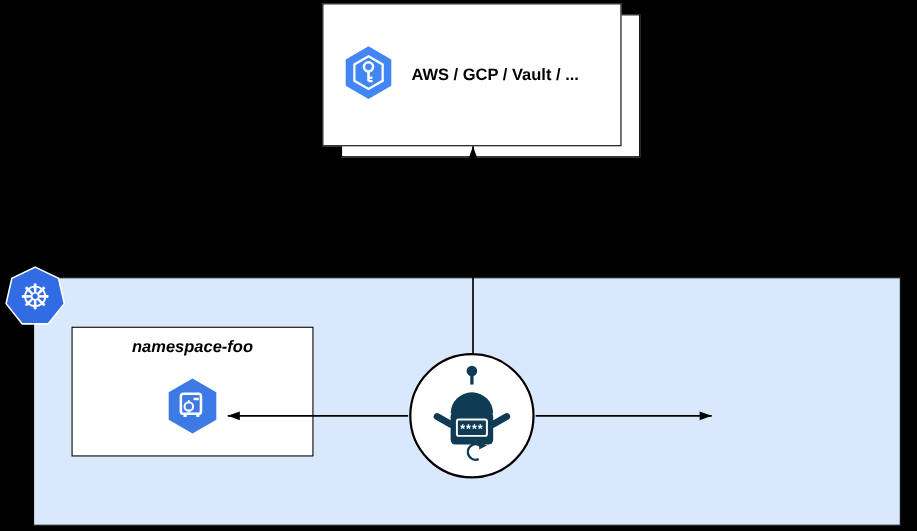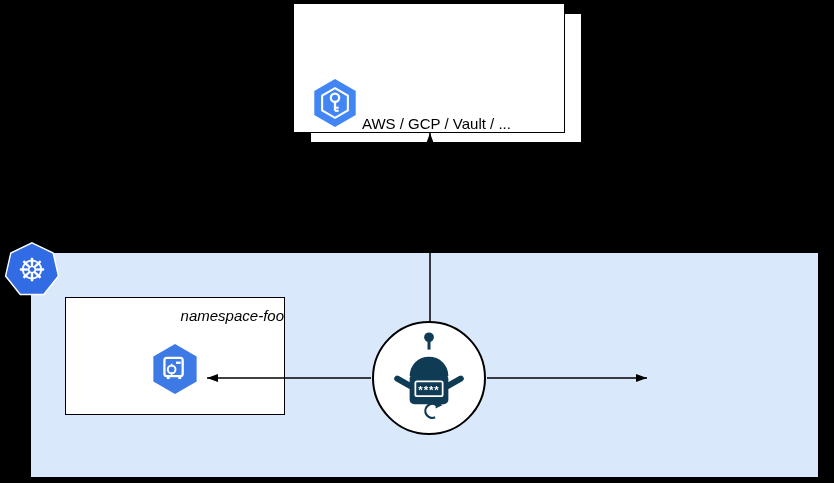--- a/index.html
+++ b/index.html
@@ -5,32 +5,32 @@
   html,body { margin:0; padding:0; background:#000; }
   .canvas {
     position:relative; width:834px; height:483px; background:#000;
     font-family:"Liberation Sans", sans-serif; overflow:hidden; color:#000;
   }
   .box { position:absolute; background:#fff; border:1px solid #000; box-sizing:border-box; }
 
   #provider-shadow { left:310px; top:13px; width:272px; height:130px; }
   #provider-box {
     left:293px; top:3px; width:272px; height:130px;
-    display:flex; align-items:flex-end; gap:4px; padding-left:18px;
+    display:flex; align-items:center; gap:16px; padding-left:18px;font-weight:bold;
   }
   .provider-label { font-size:15px; }
 
   #cluster { left:30px; top:252px; width:789px; height:226px; background:#dae8fc; }
 
   #k8s-logo { position:absolute; left:3px; top:241px; width:58px; height:58px; }
 
   .ns-box { width:220px; height:118px; }
   #ns-foo { left:65px; top:297px; }
   #ns-bar { left:565px; top:297px; }
-  .ns-label { margin-top:9px; text-align:right; font-style:italic; font-size:15px; }
+  .ns-label { margin-top:9px; text-align:center; font-style:italic; font-size:15px;font-weight:bold; }
   .ns-icon { position:absolute; left:50%; top:44px; transform:translateX(-50%); }
 
   #operator {
     position:absolute; left:372px; top:321px; width:114px; height:114px;
     border-radius:50%; background:#fff; border:2px solid #000; box-sizing:border-box;
     display:flex; align-items:center; justify-content:center;
   }
 
   #overlay { position:absolute; left:0; top:0; width:834px; height:483px; pointer-events:none; }
 </style>

